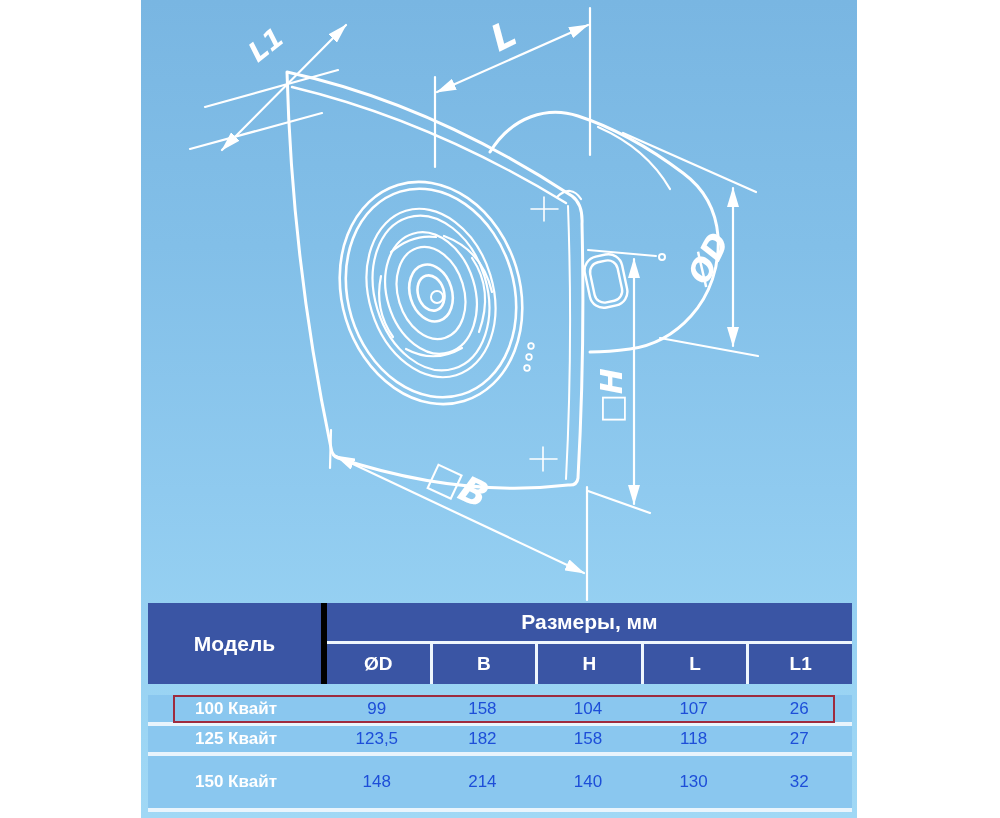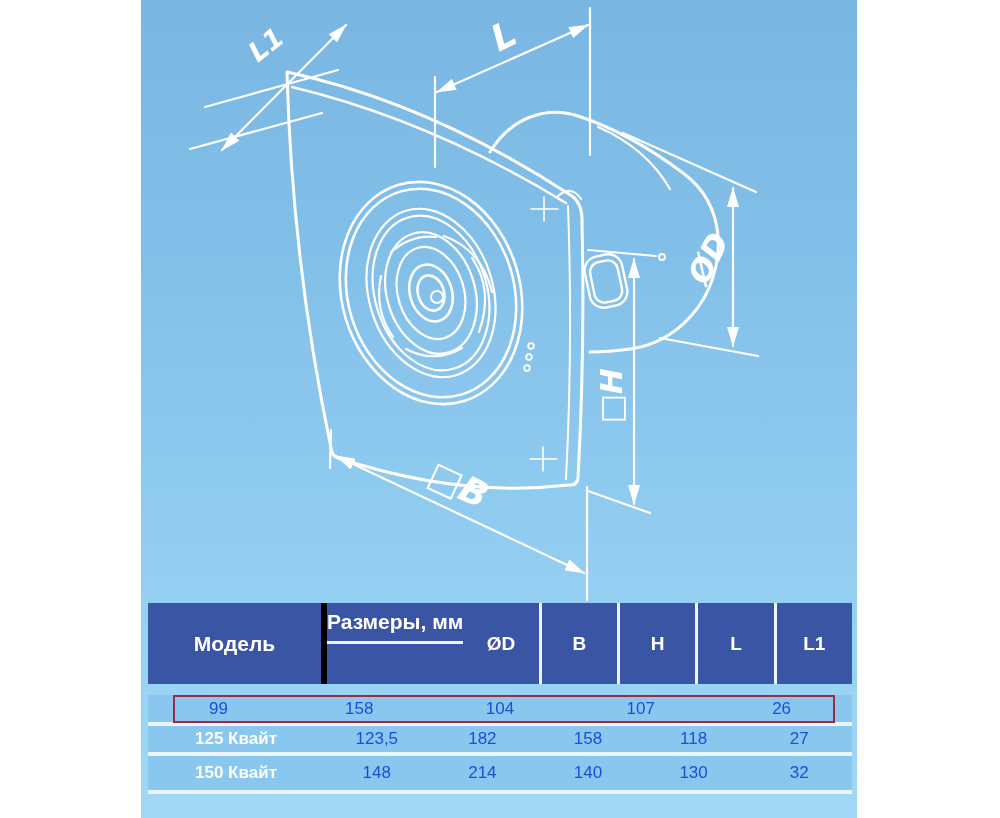--- a/index.html
+++ b/index.html
@@ -14,36 +14,36 @@
   svg.drawing{position:absolute;left:0;top:0;width:716px;height:603px;display:block;}
   .dimtext{fill:#ffffff;font-family:"DejaVu Sans",sans-serif;font-weight:bold;font-style:italic;}
 
   
   .spec-table{position:absolute;left:7px;top:603px;width:704px;}
   .thead{display:flex;height:81px;background:#3a55a4;color:#fff;}
   .model-cell{
     width:173px;border-right:6px solid #000000;display:flex;align-items:center;justify-content:center;
     font-weight:bold;font-size:21px;flex:none;
   }
-  .sizes{flex:1;display:flex;flex-direction:row;}
+  .sizes{flex:1;display:flex;flex-direction:column;}
   .sizes-title{
     height:38px;border-bottom:3px solid #eef6fd;display:flex;align-items:center;justify-content:center;
     font-weight:bold;font-size:21px;
   }
   .subrow{flex:1;display:flex;}
   .subcol{
     flex:1;display:flex;align-items:center;justify-content:center;
     font-weight:bold;font-size:19px;
   }
   .subcol + .subcol{border-left:3px solid #eef6fd;}
   .tbody{margin-top:11px;position:relative;}
   .trow{display:flex;background:#8ac7ef;color:#fff;align-items:center;}
   .r1{height:27px;}
   .r2{height:26px;}
-  .r3{height:34px;}
+  .r3{height:52px;}
   .sep{height:4px;background:#e9f4fc;}
   .cell-model{
     width:176px;flex:none;text-align:center;font-weight:bold;font-size:17px;line-height:1.15;
   }
   .cell-val{flex:1;text-align:center;font-size:17px;font-weight:normal;color:#1d4ed8;}
   .hl-box{
     position:absolute;left:25px;top:0;width:662px;height:28px;
     border:2.5px solid #9e2b3e;box-sizing:border-box;pointer-events:none;
   }
 </style>
@@ -158,20 +158,21 @@
           <div class="subcol">B</div>
           <div class="subcol">H</div>
           <div class="subcol">L</div>
           <div class="subcol">L1</div>
         </div>
       </div>
     </div>
 
     <div class="tbody">
       <div class="trow r1">
+        <div class="cell-model">100 Квайт</div>
         <div class="cell-val">99</div>
         <div class="cell-val">158</div>
         <div class="cell-val">104</div>
         <div class="cell-val">107</div>
         <div class="cell-val">26</div>
       </div>
       <div class="sep"></div>
       <div class="trow r2">
         <div class="cell-model">125 Квайт</div>
         <div class="cell-val">123,5</div>

